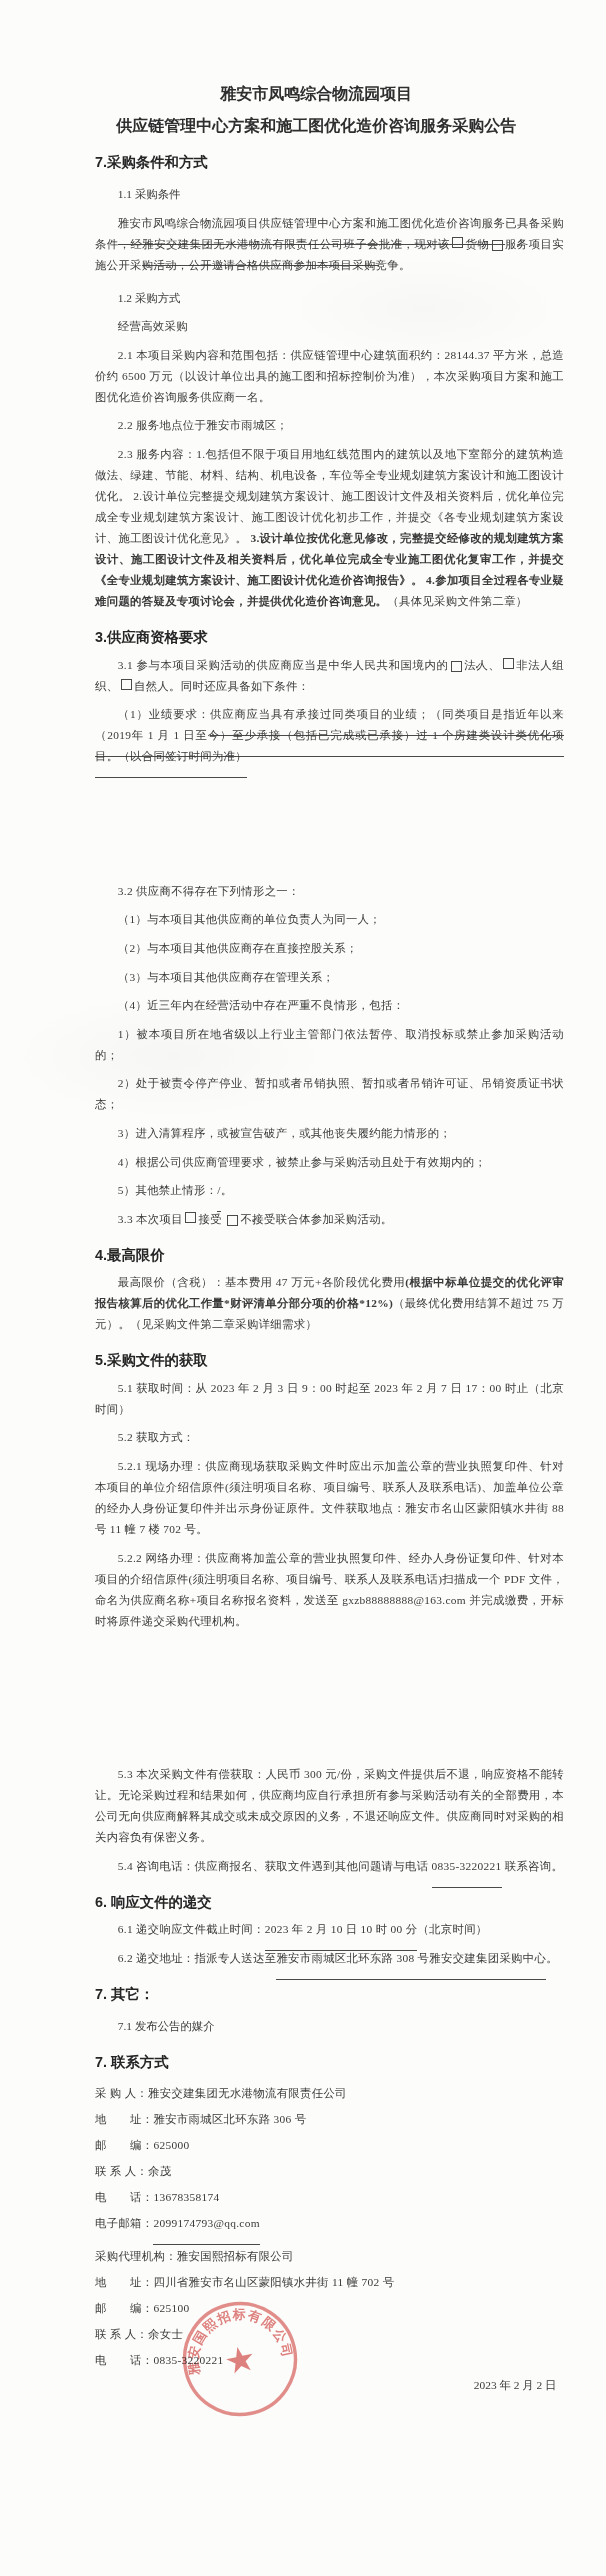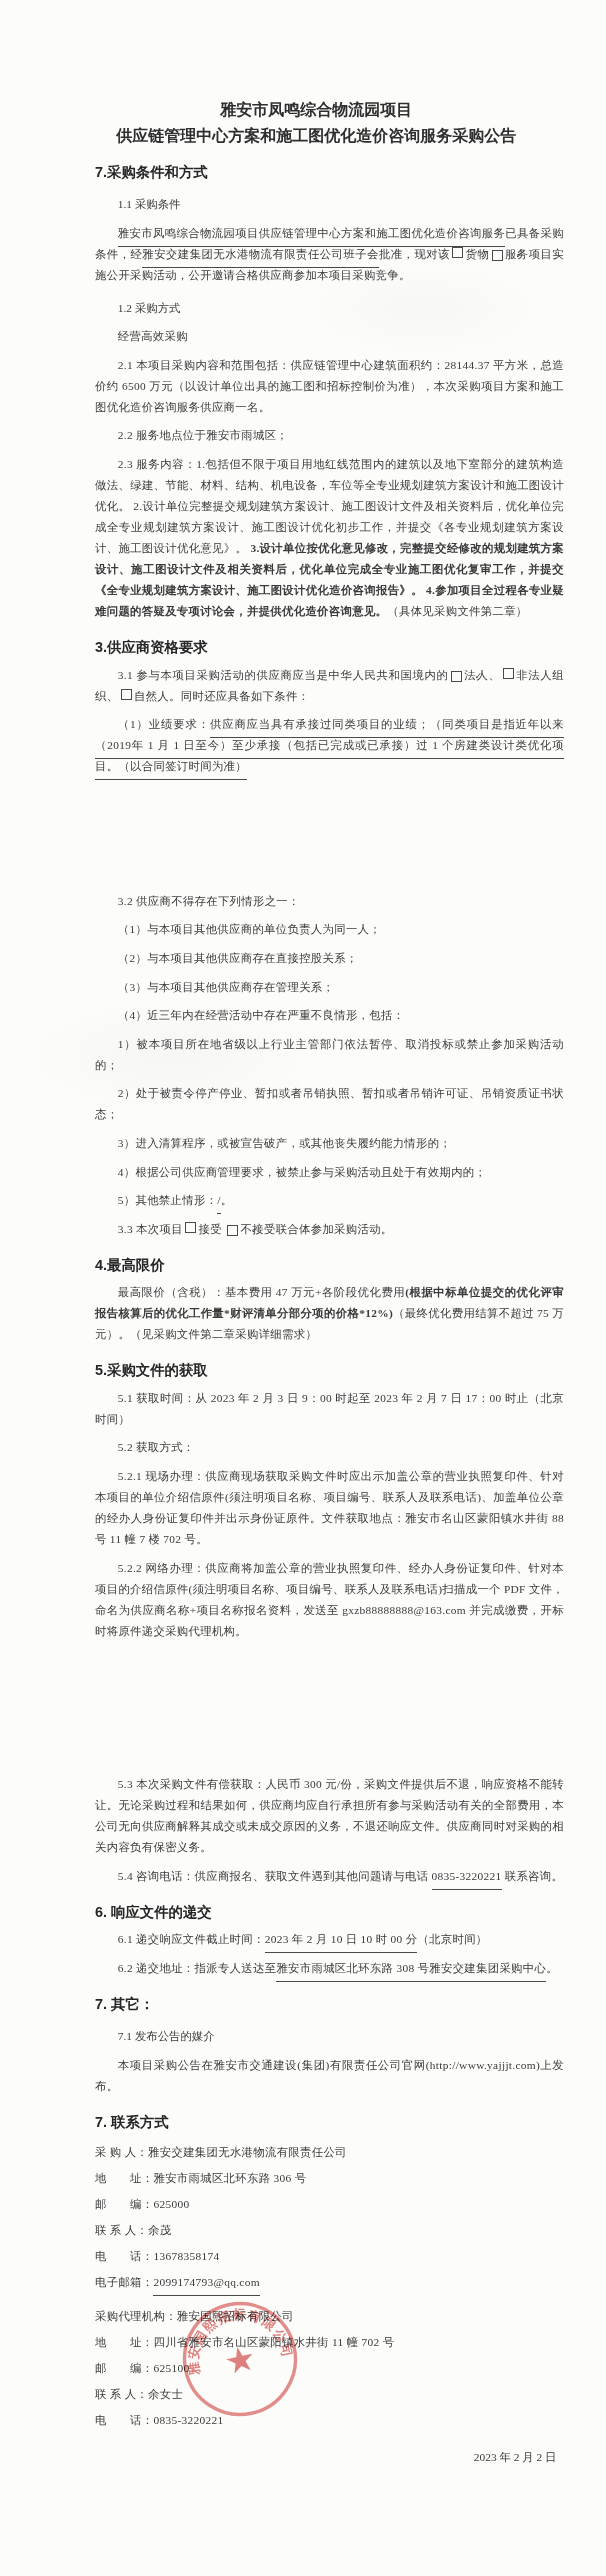--- a/index.html
+++ b/index.html
@@ -22,39 +22,38 @@
     position:relative;
     padding:82px 42px 0 95px; 
     box-sizing:border-box;
     width:606px;
   }
   .title{
     text-align:center;
     font-family:"Liberation Sans","DejaVu Sans",sans-serif;
     font-weight:bold;font-size:16px;line-height:23px;color:#2e2e2e;
     margin-left:-26.5px; 
-    margin-top:16px;
   }
-  .title + .title{margin-top:3px;}
+  .title + .title{margin-top:9px;}
   .h{
     font-family:"Liberation Sans","DejaVu Sans",sans-serif;
     font-weight:bold;font-size:14.4px;line-height:20px;color:#262626;
     margin-top:15px;
   }
   .sub{font-size:11.4px;line-height:21px;margin-top:12px;text-indent:2em;}
   .p{
     font-size:11.4px;line-height:21px;margin-top:7.6px;
     text-align:justify;letter-spacing:0.3px;
   }
   .p.indent{text-indent:2em;}
   .contact{font-size:11.4px;line-height:26px;margin-top:0;letter-spacing:0.3px;}
   .contact.first{margin-top:7.6px;}
   .gap{width:100%;}
-  .date{font-size:11.4px;line-height:21px;margin-top:14px;text-align:right;padding-right:7.6px;}
-  .u{border-bottom:0.8px solid #4a4a4a;padding-bottom:7px;}
+  .date{font-size:11.4px;line-height:21px;margin-top:2px;text-align:right;padding-right:7.6px;}
+  .u{border-bottom:0.8px solid #4a4a4a;padding-bottom:15px;}
   .b{font-weight:bold;}
   .cb{
     display:inline-block;width:9px;height:9px;
     border:0.8px solid #4a4a4a;vertical-align:-0.8px;
     margin:0 2.3px;line-height:9px;text-align:center;
     font-size:9px;font-family:"DejaVu Sans",sans-serif;color:#3a3a3a;
   }
   #stamp{
     position:absolute;left:180px;top:2299px;width:120px;height:120px;
     opacity:0.78;mix-blend-mode:multiply;pointer-events:none;
@@ -100,21 +99,20 @@
     <div class="p indent"><span class="">5.2.1 现场办理：供应商现场获取采购文件时应出示加盖公章的营业执照复印件、针对本项目的单位介绍信原件(须注明项目名称、项目编号、联系人及联系电话)、加盖单位公章的经办人身份证复印件并出示身份证原件。文件获取地点：雅安市名山区蒙阳镇水井街 88 号 11 幢 7 楼 702 号。</span></div>
     <div class="p indent"><span class="">5.2.2 网络办理：供应商将加盖公章的营业执照复印件、经办人身份证复印件、针对本项目的介绍信原件(须注明项目名称、项目编号、联系人及联系电话)扫描成一个 PDF 文件，命名为供应商名称+项目名称报名资料，发送至 gxzb88888888@163.com 并完成缴费，开标时将原件递交采购代理机构。</span></div>
     <div class="gap" style="height: 125px;"></div>
     <div class="p indent"><span class="">5.3 本次采购文件有偿获取：人民币 300 元/份，采购文件提供后不退，响应资格不能转让。无论采购过程和结果如何，供应商均应自行承担所有参与采购活动有关的全部费用，本公司无向供应商解释其成交或未成交原因的义务，不退还响应文件。供应商同时对采购的相关内容负有保密义务。</span></div>
     <div class="p indent"><span class="">5.4 咨询电话：供应商报名、获取文件遇到其他问题请与电话 </span><span class="u ">0835-3220221</span><span class=""> 联系咨询。</span></div>
     <div class="h"><span class="">6. 响应文件的递交</span></div>
     <div class="p indent"><span class="">6.1 递交响应文件截止时间：</span><span class="u ">2023 年 2 月 10 日 10 时 00 分</span><span class="">（北京时间）</span></div>
     <div class="p indent"><span class="">6.2 递交地址：指派专人送达至</span><span class="u ">雅安市雨城区北环东路 308 号雅安交建集团采购中心</span><span class="">。</span></div>
     <div class="h"><span class="">7. 其它：</span></div>
     <div class="sub"><span class="">7.1 发布公告的媒介</span></div>
-    <div class="p indent"><span class="">本项目采购公告在雅安市交通建设(集团)有限责任公司官网(http://www.yajjjt.com)上发布。</span></div>
     <div class="h"><span class="">7. 联系方式</span></div>
     <div class="contact first"><span class="">采 购 人：雅安交建集团无水港物流有限责任公司</span></div>
     <div class="contact"><span class="">地　　址：雅安市雨城区北环东路 306 号</span></div>
     <div class="contact"><span class="">邮　　编：625000</span></div>
     <div class="contact"><span class="">联 系 人：余茂</span></div>
     <div class="contact"><span class="">电　　话：13678358174</span></div>
     <div class="contact"><span class="">电子邮箱：</span><span class="u ">2099174793@qq.com</span></div>
     <div class="contact first"><span class="">采购代理机构：雅安国熙招标有限公司</span></div>
     <div class="contact"><span class="">地　　址：四川省雅安市名山区蒙阳镇水井街 11 幢 702 号</span></div>
     <div class="contact"><span class="">邮　　编：625100</span></div>

